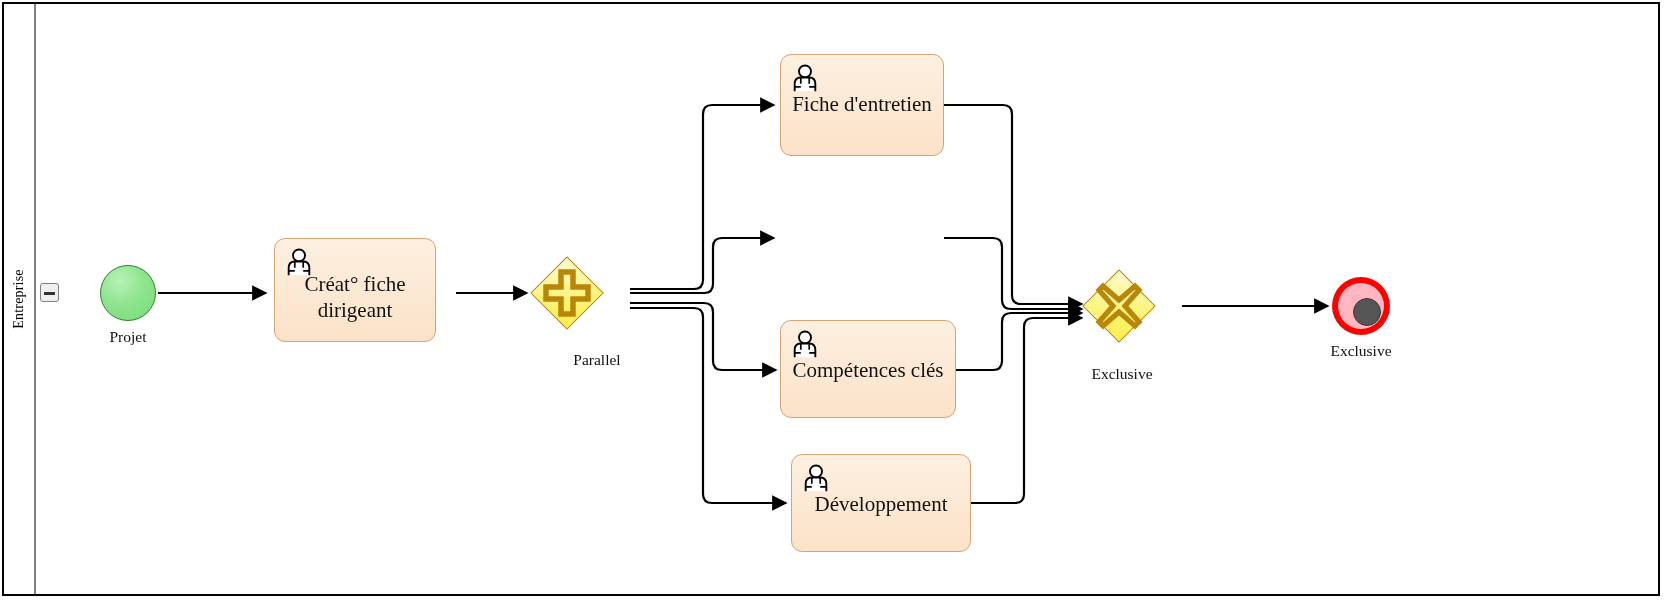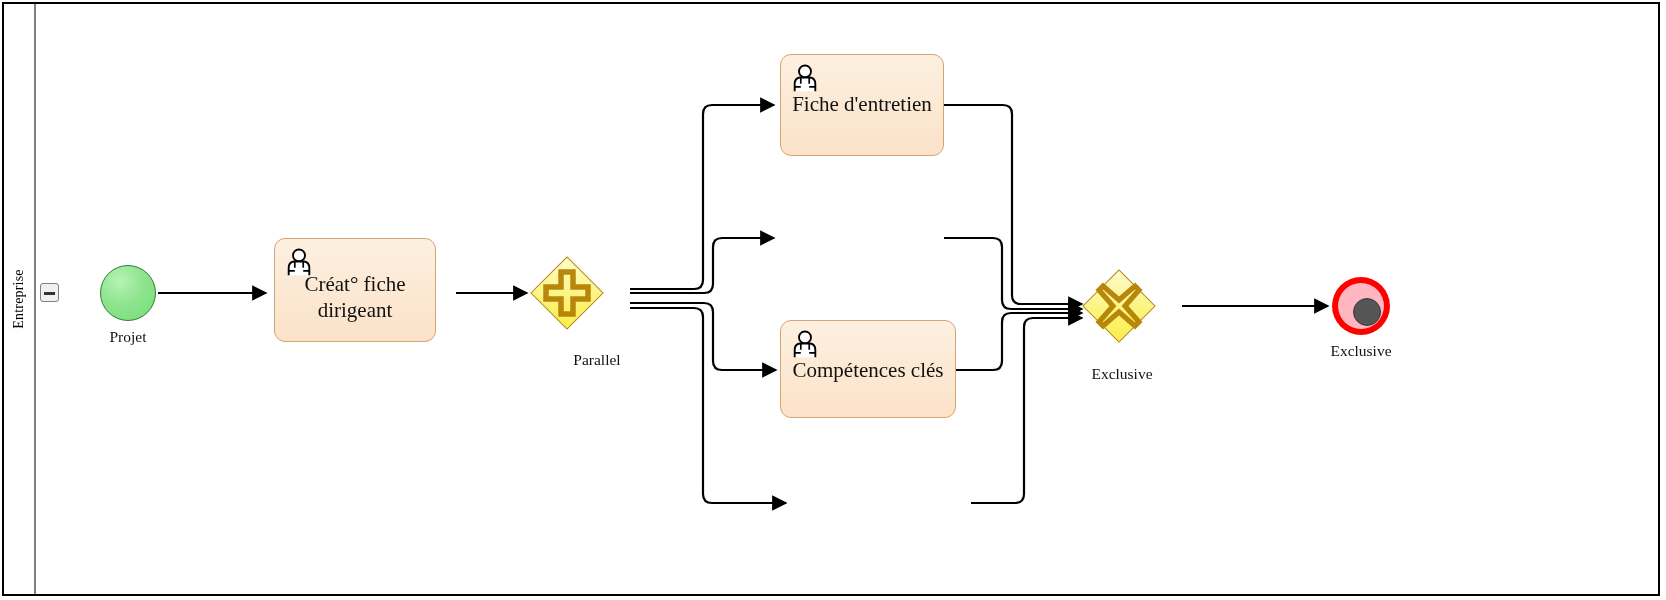--- a/index.html
+++ b/index.html
@@ -262,20 +262,28 @@
 
   <div class="task" style="left:780px; top:320px; width:176px; height:98px;">
     <svg class="user-icon" viewBox="0 0 32 32">
       <circle cx="16" cy="9" r="6.4" fill="#ffffff" stroke="#000000" stroke-width="2"></circle>
       <path d="M 5 30 L 5 22 Q 5 16.5 10.5 15.5 L 21.5 15.5 Q 27 16.5 27 22 L 27 30" fill="#ffffff" stroke="#000000" stroke-width="2"></path>
       <path d="M 11.5 15.8 L 11.5 22 M 20.5 15.8 L 20.5 22 M 5 25.5 L 11.5 25.5 M 20.5 25.5 L 27 25.5" fill="none" stroke="#000000" stroke-width="1.8"></path>
     </svg>
     <div class="task-label" style="top:52%;">Compétences clés</div>
   </div>
 
+  <div class="task" style="left:791px; top:454px; width:180px; height:98px;">
+    <svg class="user-icon" viewBox="0 0 32 32">
+      <circle cx="16" cy="9" r="6.4" fill="#ffffff" stroke="#000000" stroke-width="2"></circle>
+      <path d="M 5 30 L 5 22 Q 5 16.5 10.5 15.5 L 21.5 15.5 Q 27 16.5 27 22 L 27 30" fill="#ffffff" stroke="#000000" stroke-width="2"></path>
+      <path d="M 11.5 15.8 L 11.5 22 M 20.5 15.8 L 20.5 22 M 5 25.5 L 11.5 25.5 M 20.5 25.5 L 27 25.5" fill="none" stroke="#000000" stroke-width="1.8"></path>
+    </svg>
+    <div class="task-label" style="top:52%;">Développement</div>
+  </div>
 
   <div class="gateway" style="left:1082px; top:269px;">
     <div class="gw-diamond"></div>
     <svg class="gw-mark" viewBox="0 0 74 74">
       <path d="M 21 17 L 37 31 L 53 17 L 57 21 L 43 37 L 57 53 L 53 57 L 37 43 L 21 57 L 17 53 L 31 37 L 17 21 Z" fill="none" stroke="#b8860b" stroke-width="5.2" stroke-linejoin="miter"></path>
     </svg>
   </div>
   <div class="node-label" style="left:1042px; top:365px; width:160px;">Exclusive</div>
 
   <div class="end-event-outer" style="left:1332px; top:277px;">

